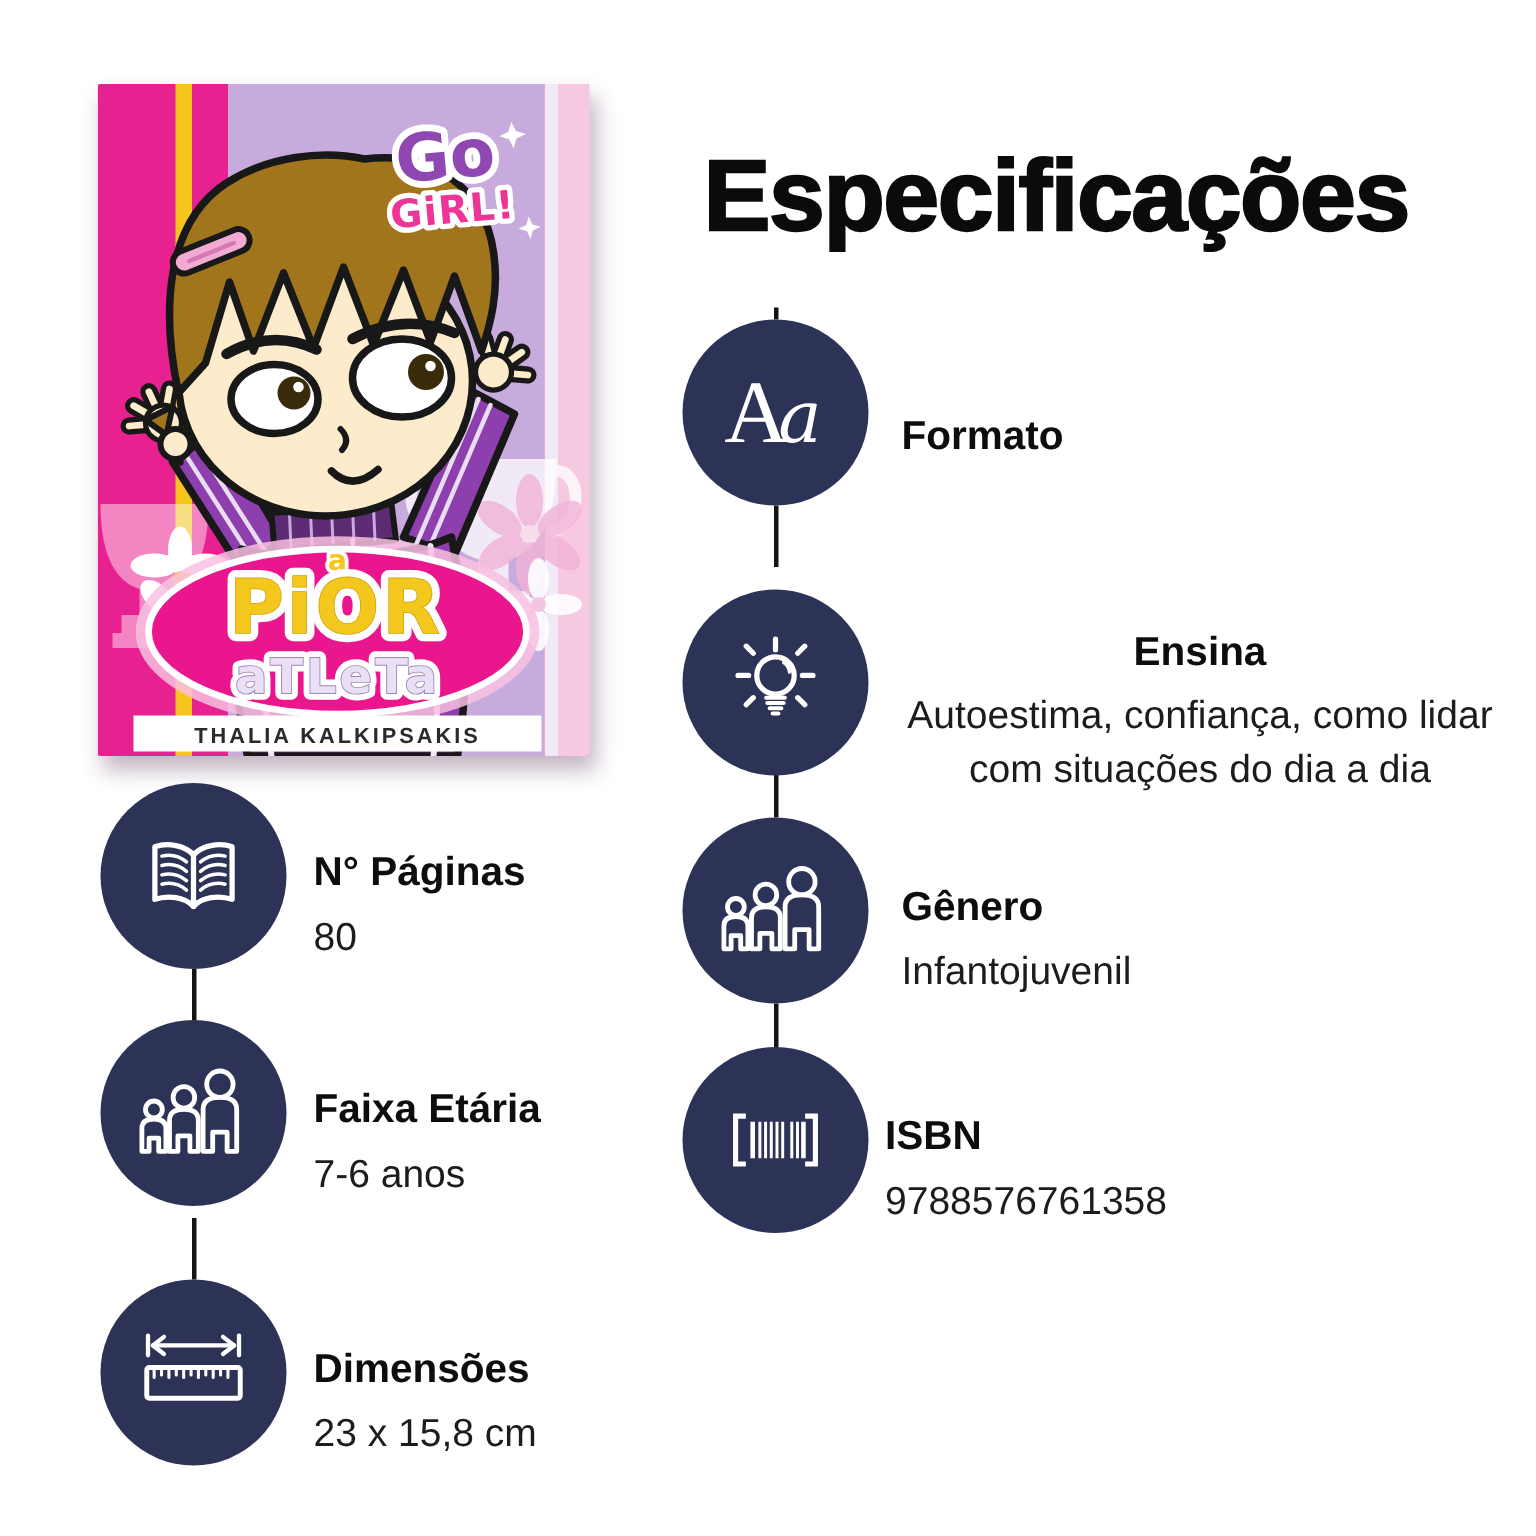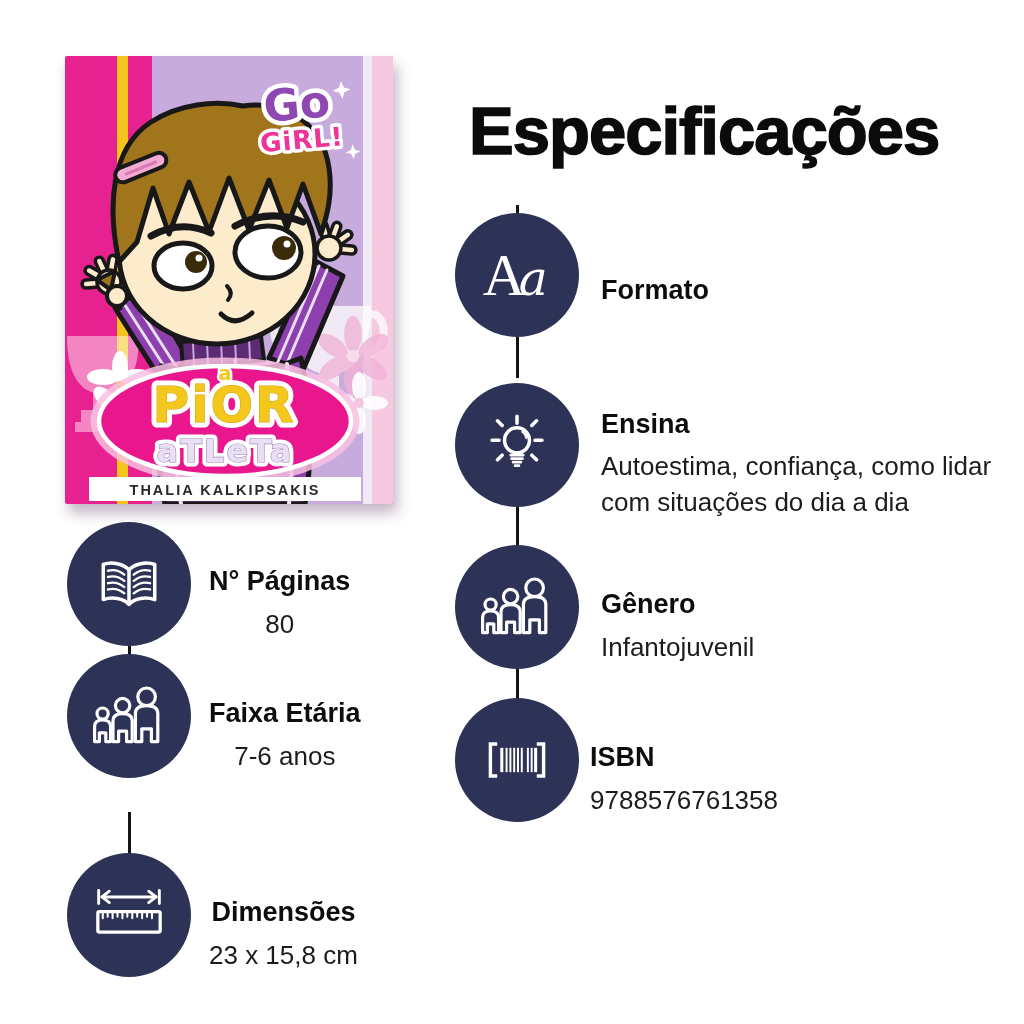--- a/index.html
+++ b/index.html
@@ -4,21 +4,21 @@
 <style>
   html,body{margin:0;padding:0;background:#fff;}
   .canvas{position:relative;width:1024px;height:1024px;background:#ffffff;overflow:hidden;
           font-family:"Liberation Sans",sans-serif;}
   .page-title{position:absolute;left:453px;top:76px;font-size:67px;font-weight:700;
               letter-spacing:-1px;color:#0b0b0b;-webkit-text-stroke:1.6px #0b0b0b;margin:16px;}
   .cover{position:absolute;left:65px;top:56px;width:328px;height:448px;border-radius:2px;
          overflow:hidden;box-shadow:4px 9px 14px rgba(95,60,95,.38);}
   .spec-item{position:absolute;display:flex;align-items:center;}
   .spec-item.right-col{left:455px;gap:22px;}
-  .spec-item.left-col{left:67px;gap:18px;text-align:center;}
+  .spec-item.left-col{left:67px;gap:18px;}
   .spec-circle{width:124px;height:124px;border-radius:50%;background:#2d3356;flex:none;
                display:flex;align-items:center;justify-content:center;}
   .spec-text{display:flex;flex-direction:column;margin-top:40px;}
   .spec-text.wide{max-width:398px;}
   .spec-label{font-size:27px;font-weight:700;color:#0d0d0d;line-height:1.2;margin-bottom:9px;}
   .spec-value{font-size:26px;font-weight:400;color:#1c1c1c;line-height:1.38;}
   .connector{position:absolute;width:3px;background:#141414;}
 </style>
 </head>
 <body>
@@ -192,21 +192,21 @@
       <svg width="90" height="90" viewBox="0 0 100 100">
         <text x="12" y="72" font-size="66" fill="#ffffff" font-family="Liberation Serif, serif">A</text>
         <text x="52" y="72" font-size="54" fill="#ffffff" font-style="italic" font-family="DejaVu Serif, serif">a</text>
       </svg>
     </div>
     <div class="spec-text">
       <div class="spec-label">Formato</div>
     </div>
   </div>
 
-  <div class="spec-item right-col" style="top:368px;">
+  <div class="spec-item right-col" style="top:378px;text-align:center;">
     <div class="spec-circle">
       <svg width="78" height="78" viewBox="0 0 100 100">
         <g stroke="#ffffff" fill="none" stroke-linecap="round">
           <circle cx="50" cy="44" r="16" stroke-width="4.5"></circle>
           <path d="M57 33 A 11 11 0 0 1 62 41" stroke-width="3"></path>
           <path d="M42 63 H58 M43 67.5 H57 M45 72 H55 M47.5 76.5 H52.5" stroke-width="3.5"></path>
           <path d="M50 22 V13 M69 25 L75 19 M31 25 L25 19 M27 44 H18 M73 44 H82 M31 63 L25 69 M69 63 L75 69" stroke-width="4.5"></path>
         </g>
       </svg>
     </div>
@@ -268,21 +268,21 @@
           <path d="M77 33 C69 31 62 33 56 38 M77 41 C69 39 62 41 56 46 M77 49 C69 47 62 49 56 54 M77 57 C69 55 62 57 56 62" stroke-width="3"></path>
         </g>
       </svg>
     </div>
     <div class="spec-text">
       <div class="spec-label">N° Páginas</div>
       <div class="spec-value">80</div>
     </div>
   </div>
 
-  <div class="spec-item left-col" style="top:654px;">
+  <div class="spec-item left-col" style="top:680px;">
     <div class="spec-circle">
       <svg width="80" height="80" viewBox="0 0 100 100">
         <g fill="#2d3356" stroke="#ffffff" stroke-width="4" stroke-linejoin="round">
           <circle cx="17" cy="47" r="7"></circle>
           <path d="M7 82 L7 63 Q7 55 17 55 Q27 55 27 63 L27 82 L21 82 L21 71 L13 71 L13 82 Z"></path>
           <circle cx="42" cy="37" r="9"></circle>
           <path d="M30 82 L30 56 Q30 47 42 47 Q54 47 54 56 L54 82 L47 82 L47 69 L37 69 L37 82 Z"></path>
           <circle cx="72" cy="26" r="11"></circle>
           <path d="M58 82 L58 47 Q58 37 72 37 Q86 37 86 47 L86 82 L78 82 L78 66 L66 66 L66 82 Z"></path>
         </g>

